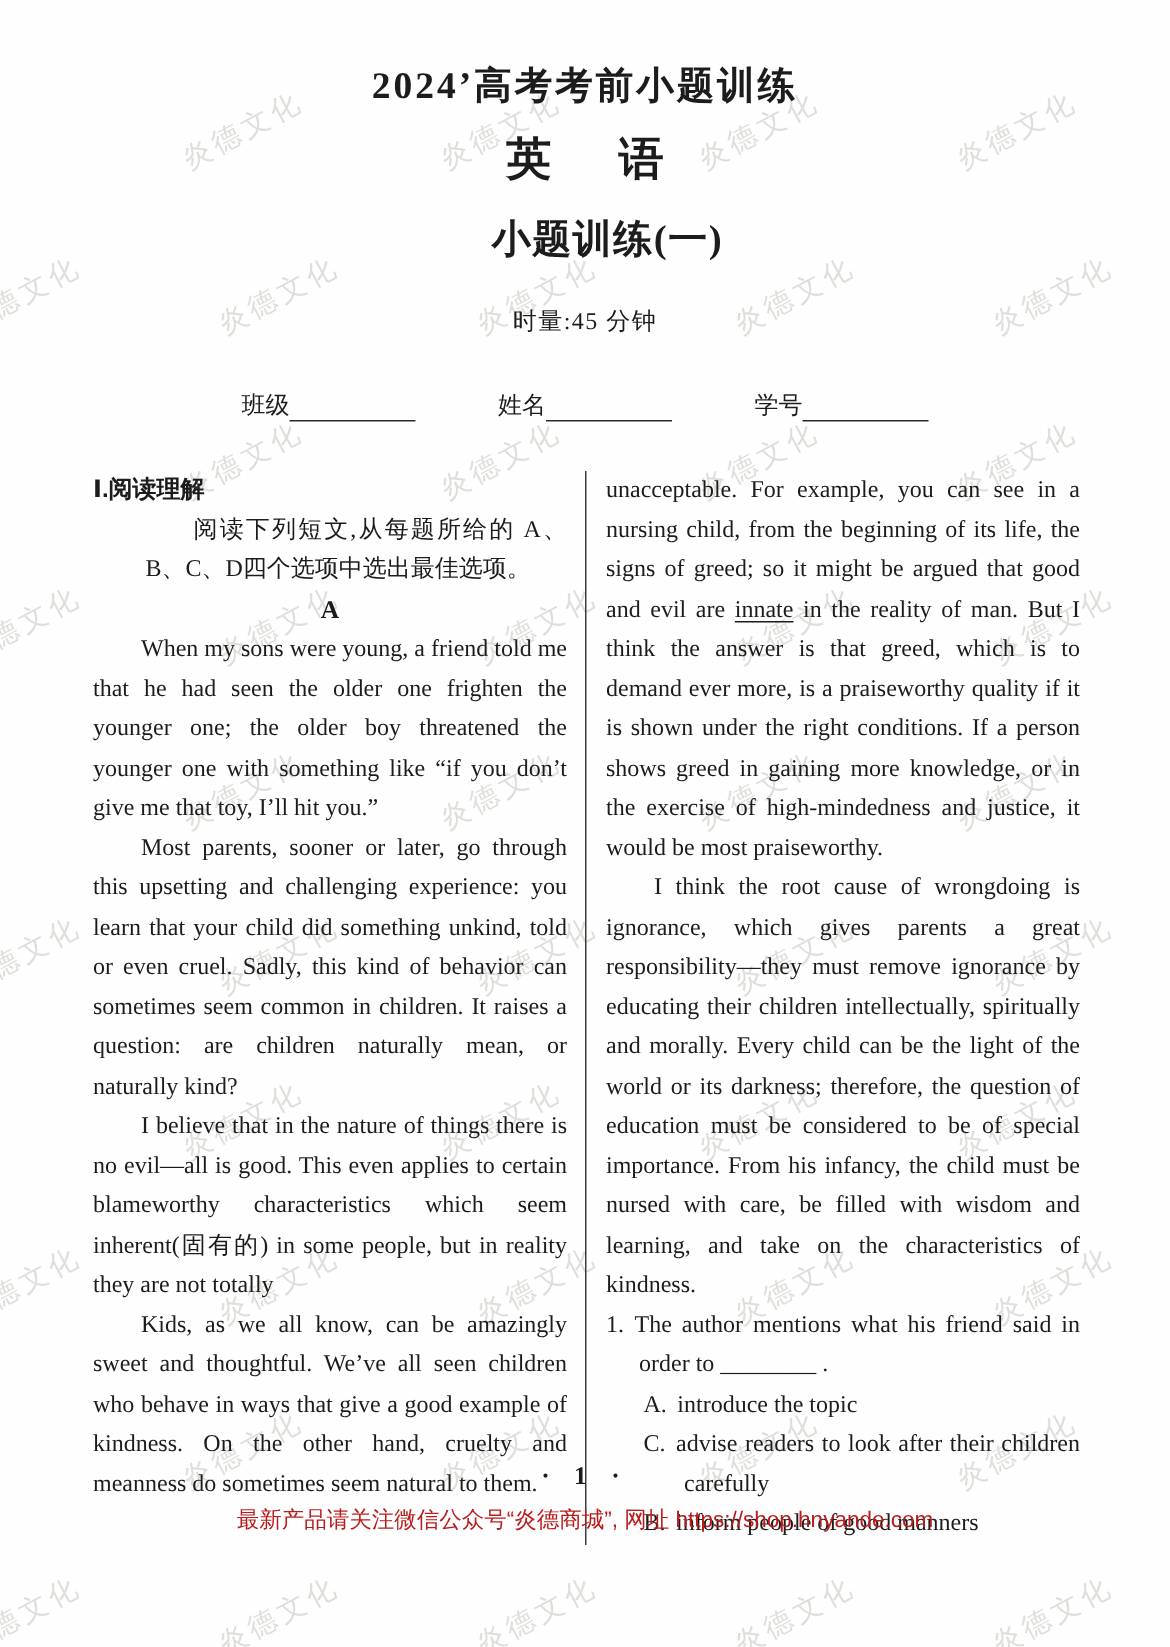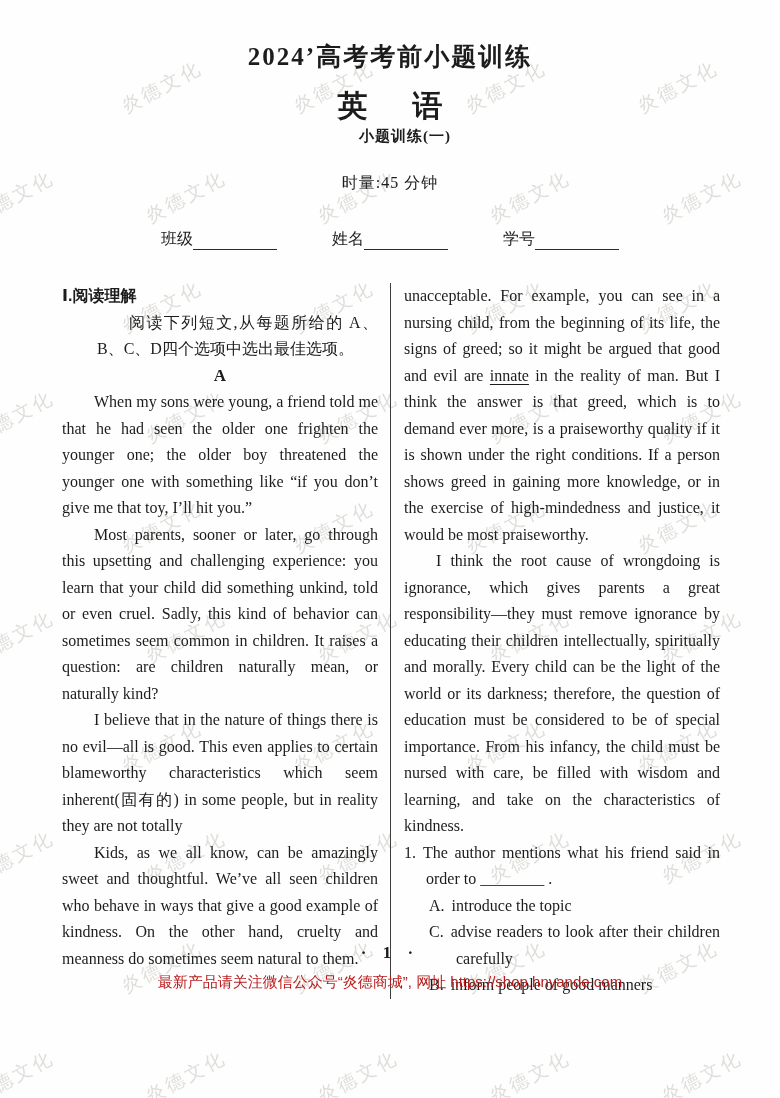--- a/index.html
+++ b/index.html
@@ -36,21 +36,22 @@
   }
   .subject-line { margin-top: 13px; }
   .subject-title {
     display: inline-block;
     font-size: 30px;
     font-weight: bold;
     letter-spacing: 1.5em;
     margin-right: -1.5em;
   }
   .exercise-title {
-    font-size: 15px;
+    margin-top: 15px;
+    font-size: 26px;
     font-weight: bold;
     letter-spacing: 1px;
     padding-left: 30px;
   }
   .duration { margin-top: 27px; font-size: 16px; letter-spacing: 1px; }
 
   .fields {
     margin-top: 35px;
     display: flex;
     justify-content: center;

